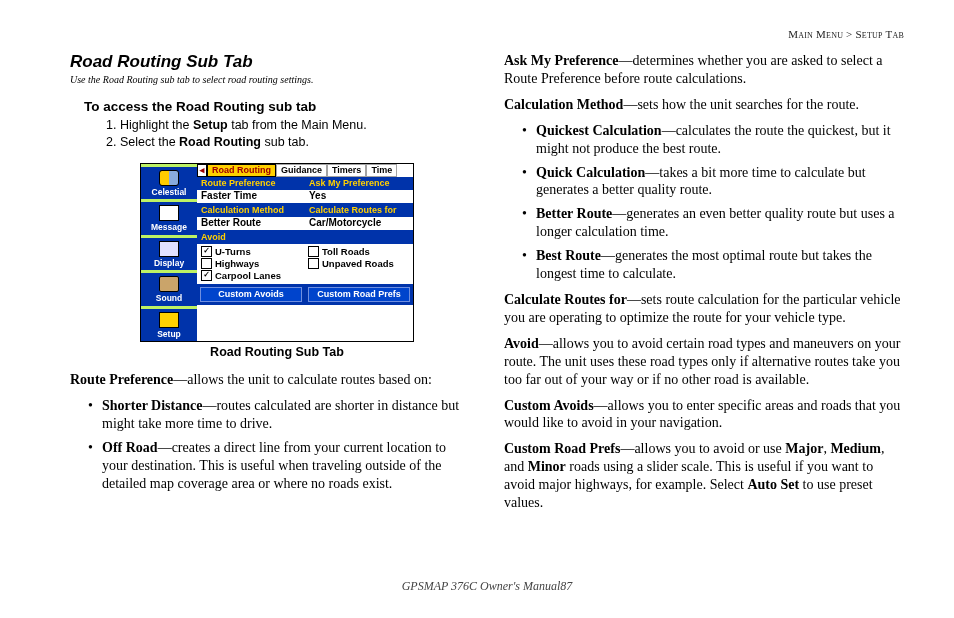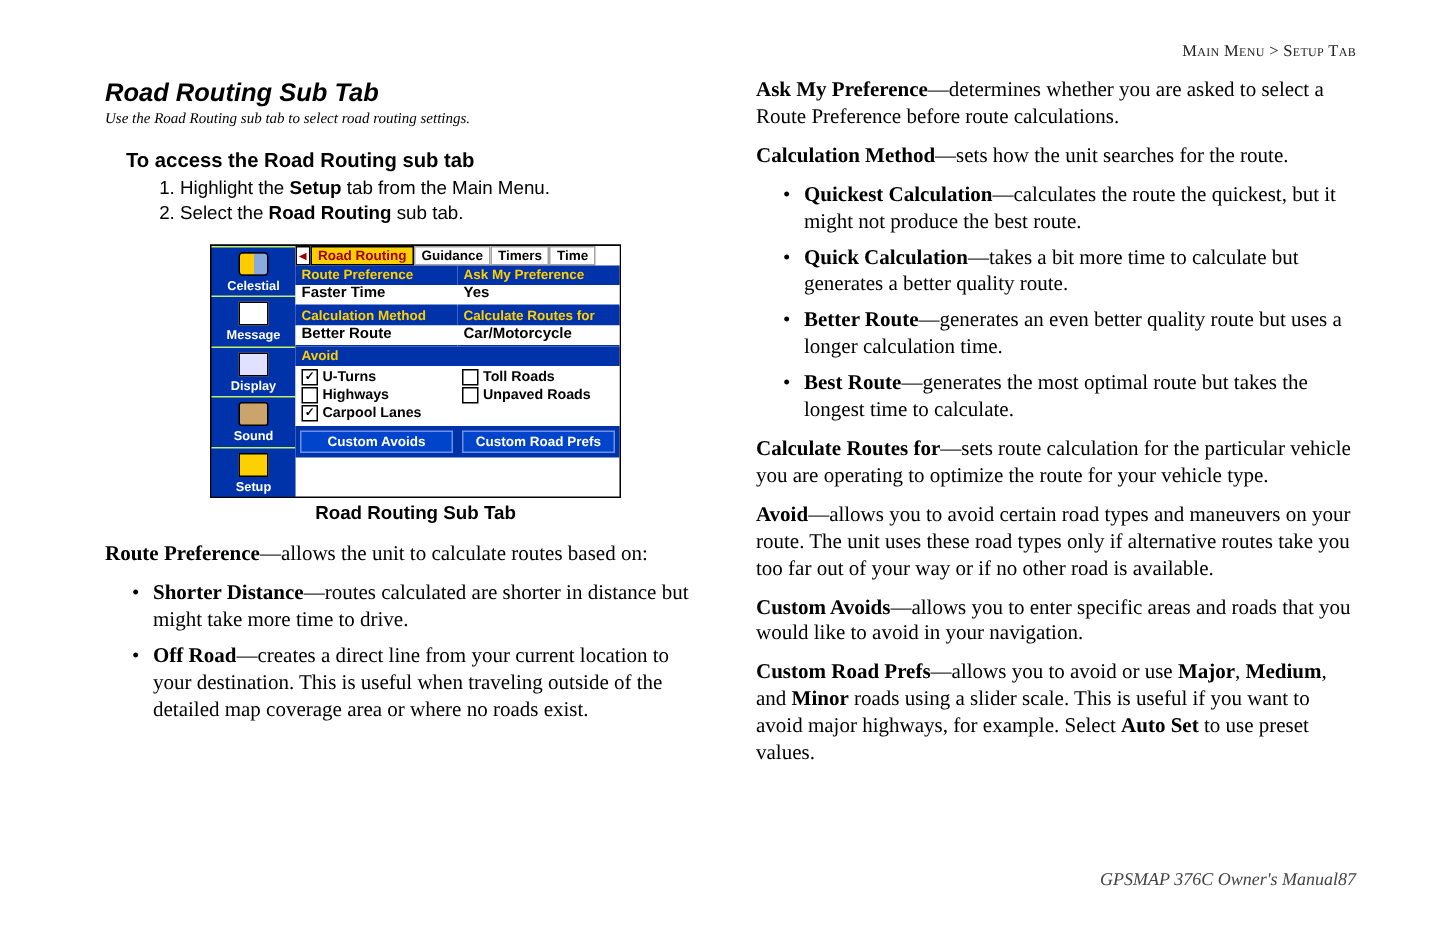--- a/index.html
+++ b/index.html
@@ -97,21 +97,21 @@
     position: absolute;
     left: -14px;
     top: 0;
   }
   .footer {
     position: absolute;
     bottom: 24px;
     left: 70px;
     right: 50px;
     display: flex;
-    justify-content: flex-end;
+    justify-content: center;
     font-style: italic;
     font-size: 12px;
     color: #444;
   }
 
   
   .gps {
     width: 272px;
     border: 1px solid #000;
     background: #000;
@@ -127,21 +127,21 @@
     display: flex;
     flex-direction: column;
     background: #0033aa;
   }
   .side-item {
     flex: 1;
     display: flex;
     flex-direction: column;
     align-items: center;
     justify-content: center;
-    border-top: 1px solid #bef264;
+    border-top: 3px solid #bef264;
     padding: 3px 0;
   }
   .side-item.on { background: #0033aa; }
   .side-ico {
     width: 18px; height: 14px;
     background: #ffd700;
     border: 1px solid #000;
     margin-bottom: 2px;
   }
   .side-lab { font-size: 8.5px; font-weight: 700; }

